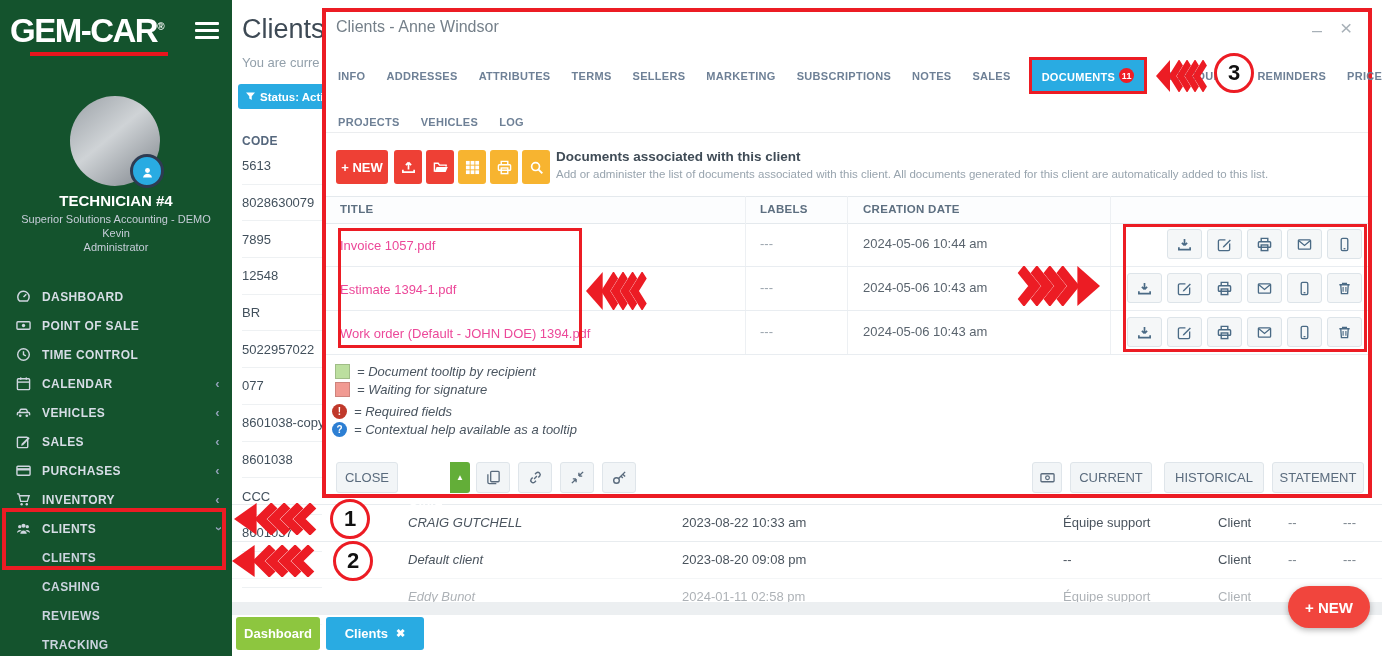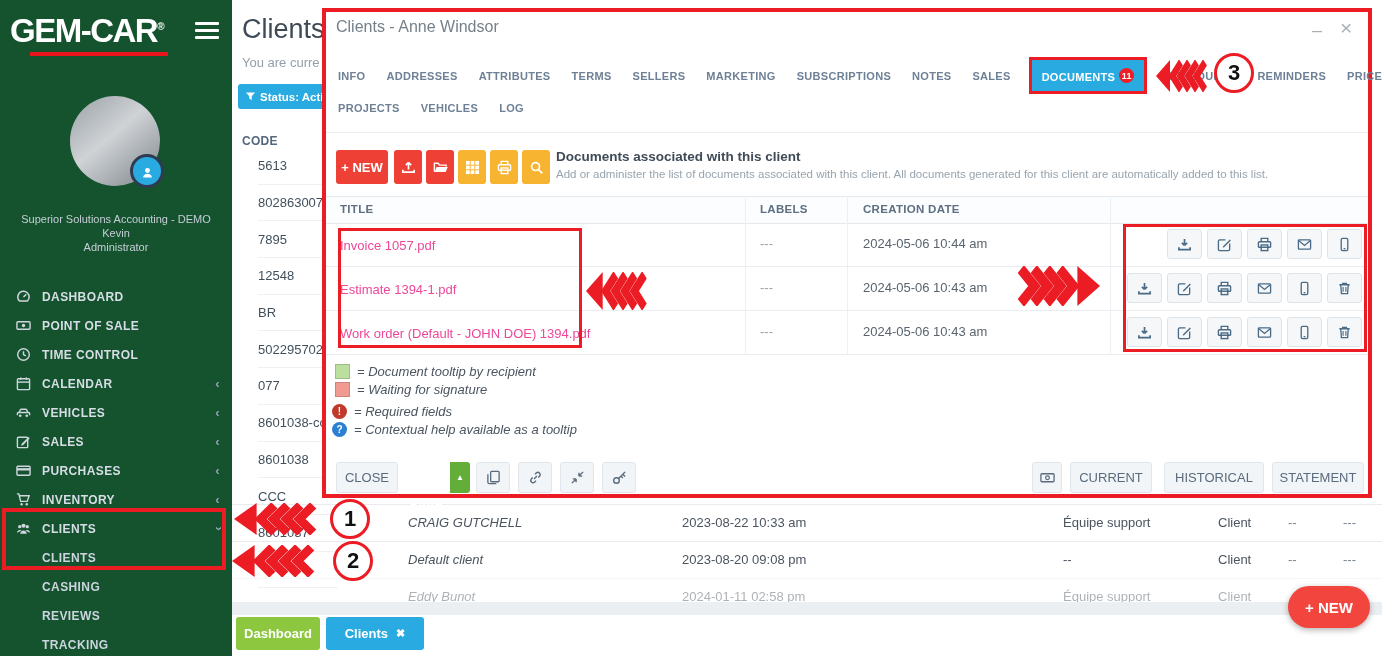--- a/index.html
+++ b/index.html
@@ -23,21 +23,21 @@
   .mi .chev{margin-left:auto;color:#93a2b8;font-size:13px;font-weight:bold;}
   .chev.down{transform:rotate(-90deg);}
   .mi.sub{padding-left:42px;color:#ccd4df;}
   
   .page-title{position:absolute;left:242px;top:14px;font-size:27px;color:#3e4a55;}
   .page-sub{position:absolute;left:242px;top:55px;font-size:13px;color:#93a0ab;white-space:nowrap;width:80px;overflow:hidden;}
   .chip{position:absolute;left:238px;top:84px;height:25px;width:86px;background:#29abe2;color:#fff;font-size:11.5px;font-weight:bold;display:flex;align-items:center;gap:4px;padding:0 0 0 7px;border-radius:3px 0 0 3px;overflow:hidden;white-space:nowrap;}
   .chip .ic{width:11px;height:11px;flex:0 0 11px;color:#fff;}
   .chip .ic svg{width:11px;height:11px;display:block;}
   .code-head{position:absolute;left:242px;top:134px;font-size:12px;font-weight:bold;color:#55677d;letter-spacing:.3px;}
-  .codes{position:absolute;left:258px;top:148px;width:80px;text-align:right;}
+  .codes{position:absolute;left:242px;top:148px;width:80px;text-align:right;}
   .code{height:35.7px;display:flex;align-items:center;font-size:13px;color:#42505c;border-bottom:1px solid #eef1f3;white-space:nowrap;}
   .bg-rows{position:absolute;left:232px;top:504px;width:1150px;}
   .bg-row{position:relative;height:36px;border-top:1px solid #e8ecef;font-size:13px;color:#4a545e;}
   .bg-row span{position:absolute;top:10px;white-space:nowrap;}
   .bg-row .c-name{left:176px;font-style:italic;}
   .bg-row .c-date{left:450px;}
   .bg-row .c-team{left:831px;}
   .bg-row .c-type{left:986px;}
   .bg-row .c-d1{left:1056px;color:#7c868f;}
   .bg-row .c-d2{left:1111px;color:#7c868f;}
@@ -47,21 +47,21 @@
   .tt-dash{left:236px;width:84px;background:#8dc63f;}
   .tt-clients{left:326px;width:98px;background:#29abe2;}
   .fab-new{position:absolute;left:1288px;top:586px;width:82px;height:42px;border-radius:21px;background:#f1453d;color:#fff;font-size:15px;font-weight:bold;display:flex;align-items:center;justify-content:center;box-shadow:0 2px 6px rgba(0,0,0,.3);cursor:pointer;}
   
   .modal{position:absolute;left:322px;top:8px;width:1050px;height:490px;background:#fff;border:4px solid #ec1c24;box-sizing:border-box;z-index:10;}
   .m-title{position:absolute;left:10px;top:6px;font-size:16px;color:#75808a;}
   .m-min{position:absolute;left:986px;top:8px;font-size:18px;color:#a7b0b7;cursor:pointer;}
   .m-close{position:absolute;left:1014px;top:4px;font-size:21px;color:#a7b0b7;cursor:pointer;}
   .tabs{position:absolute;left:12px;display:flex;align-items:center;gap:21px;}
   .tabs-r1{top:48px;}
-  .tabs-r2{top:90px;}
+  .tabs-r2{top:104px;}
   .tab{font-size:11px;font-weight:bold;color:#6e8096;letter-spacing:.3px;cursor:pointer;white-space:nowrap;}
   .tab.active{background:#29abe2;color:#fff;padding:8px 10px;position:relative;box-shadow:0 0 0 3px #ec1c24;}
   .tab .badge{display:inline-flex;align-items:center;justify-content:center;width:15px;height:15px;border-radius:50%;background:#ef1d25;color:#fff;font-size:9px;margin-left:4px;vertical-align:2px;}
   .tab-arrow{position:absolute;left:calc(100% + 12px);top:50%;transform:translateY(-50%);width:52px;height:32px;z-index:50;}
   .tab-circle{position:absolute;left:calc(100% + 70px);top:-7px;z-index:51;}
   .divider{position:absolute;left:0;top:120px;width:1042px;height:1px;background:#ebedef;}
   .btn-new{position:absolute;left:10px;top:138px;width:52px;height:34px;background:#ee4035;color:#fff;font-size:13px;font-weight:bold;border-radius:3px;display:flex;align-items:center;justify-content:center;cursor:pointer;}
   .tbtn{position:absolute;top:138px;width:28px;height:34px;border-radius:3px;display:flex;align-items:center;justify-content:center;color:#fff;cursor:pointer;}
   .tbtn svg{width:15px;height:15px;display:block;}
   .tbtn.red{background:#ee4035;}
@@ -111,20 +111,21 @@
           </g>
         </svg></span>
     <div class="avatar">
       <div class="avatar-badge">
           <span><svg viewBox="0 0 16 16" width="100%" height="100%">
               <circle cx="8" cy="5.5" r="3" fill="currentColor"></circle>
               <path d="M2.5 14c.6-3 2.8-4.5 5.5-4.5s4.9 1.5 5.5 4.5z" fill="currentColor"></path>
             </svg></span>
         </div>
     </div>
+    <div class="prof-title">TECHNICIAN #4</div>
     <div class="prof-sub">
       <div>Superior Solutions Accounting - DEMO</div>
       <div>Kevin</div>
       <div>Administrator</div>
     </div>
     <div class="menu">
       <div class="mi">
           <span class="ic">
             <svg viewBox="0 0 16 16" width="15" height="15">
               <path d="M8 2.5a6 6 0 0 1 6 6c0 1.7-.7 3.2-1.8 4.3H3.8A6 6 0 0 1 8 2.5z" fill="none" stroke="currentColor" stroke-width="1.6"></path>

